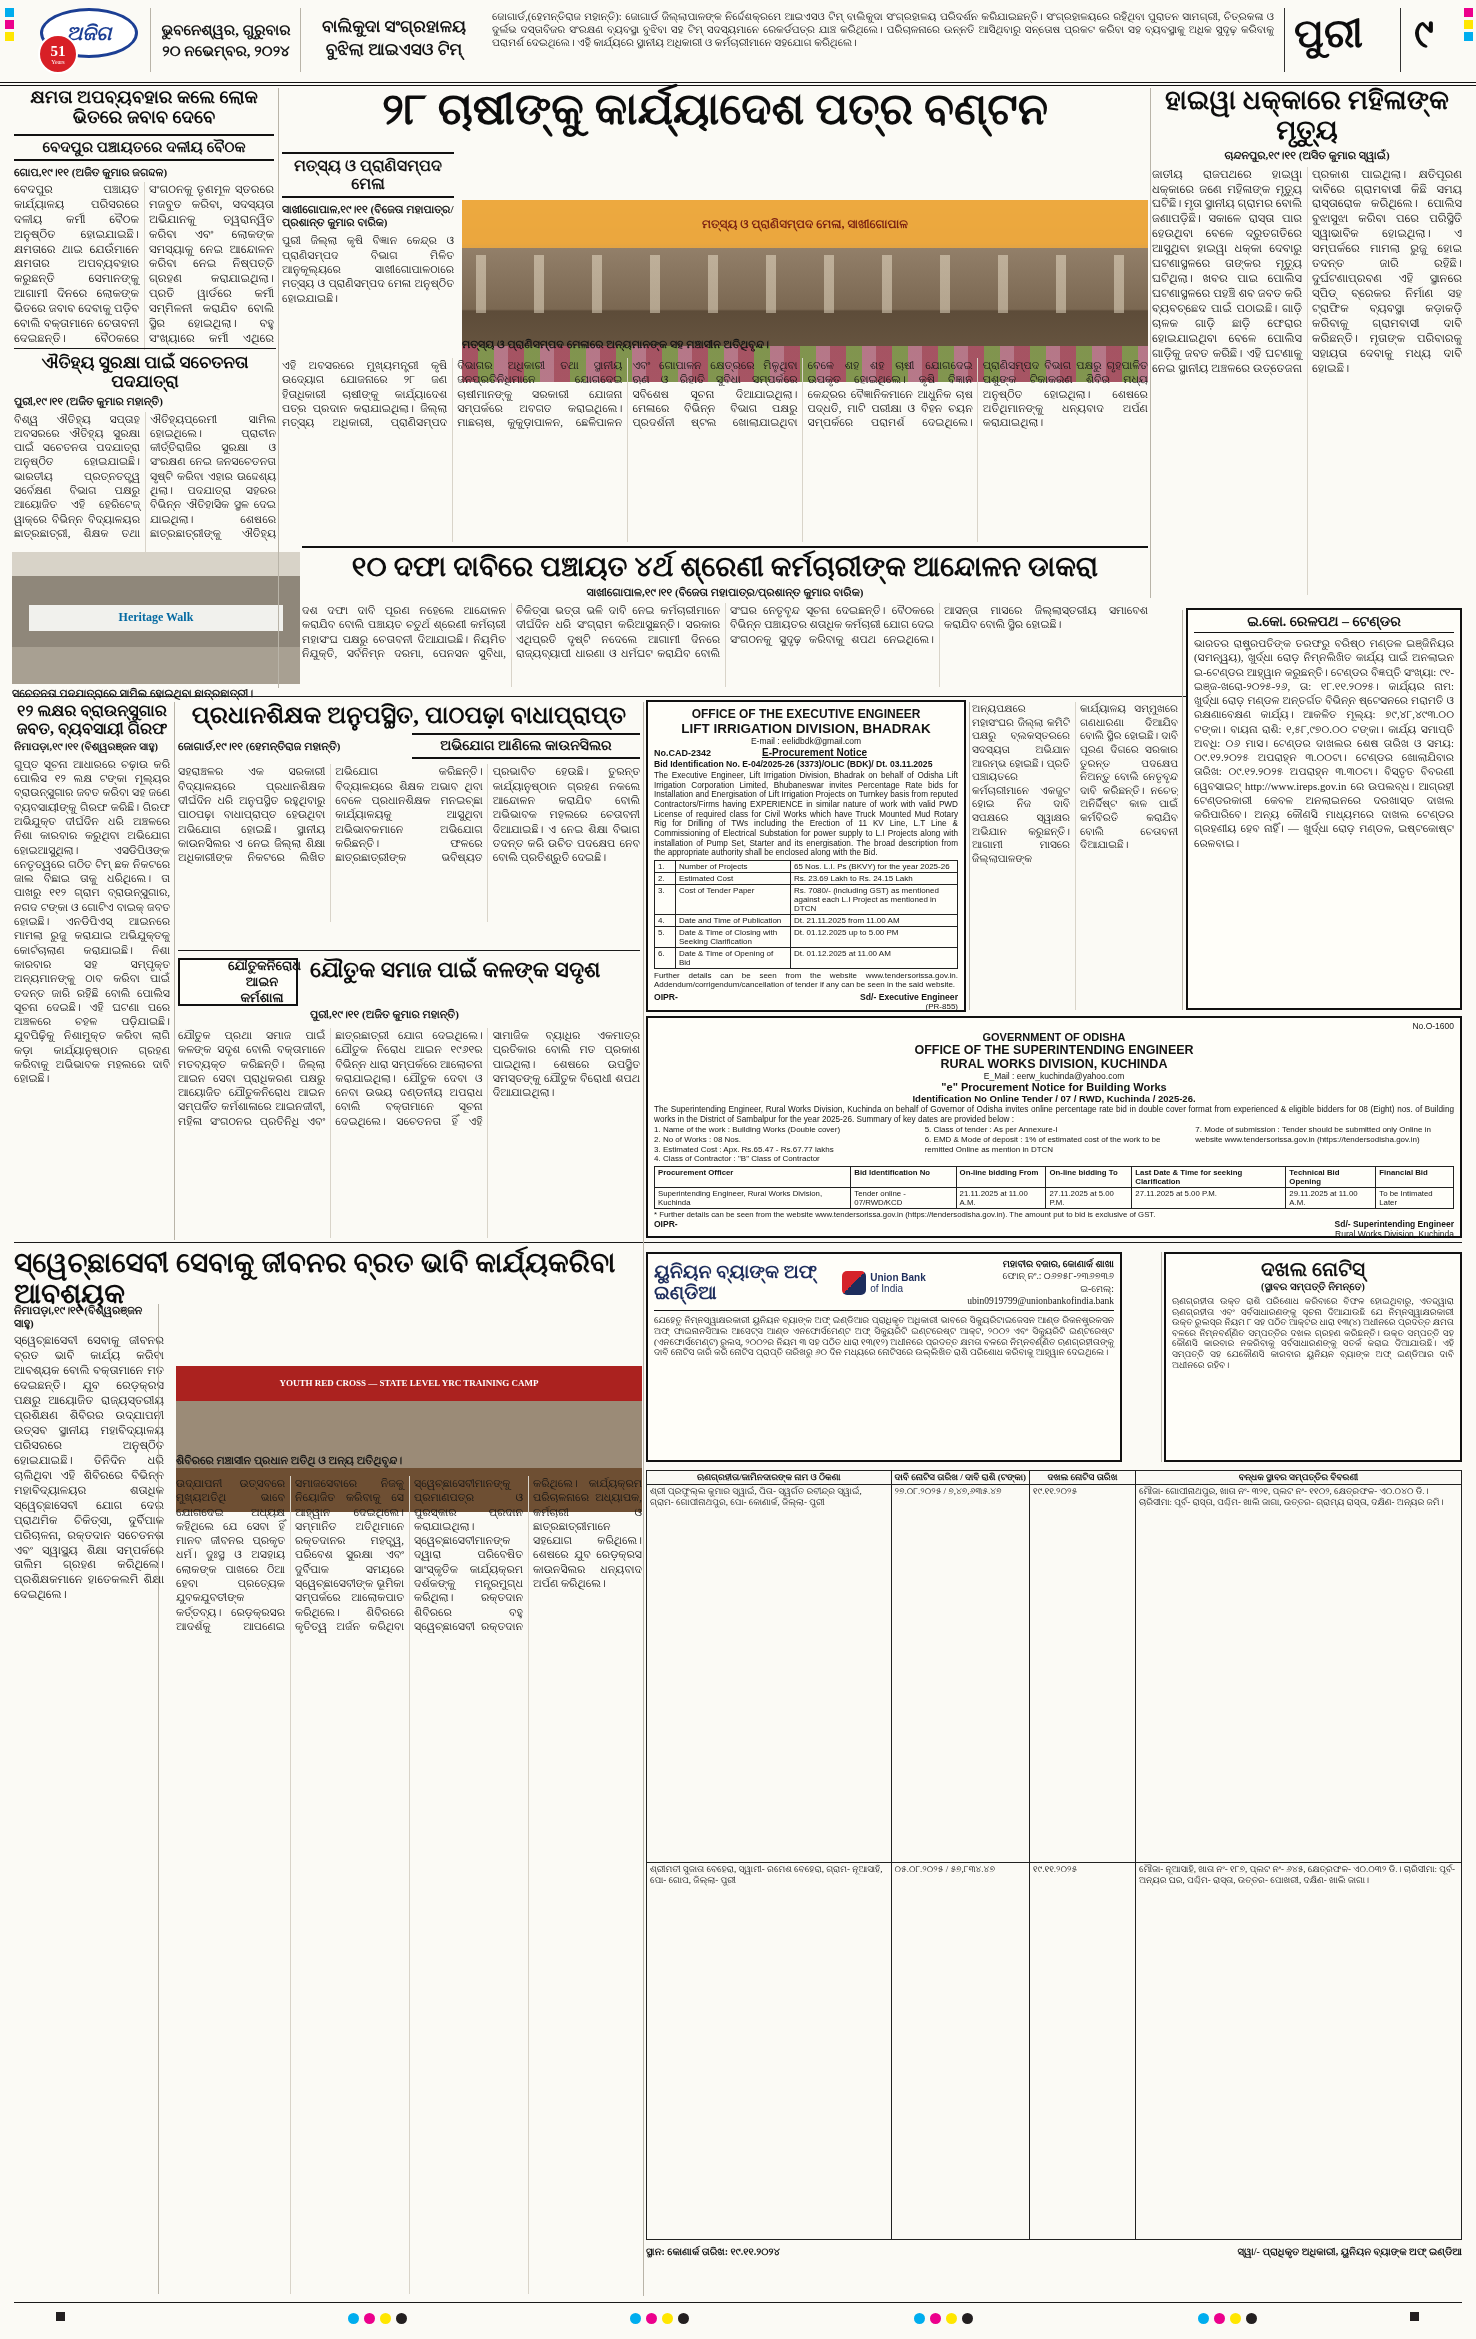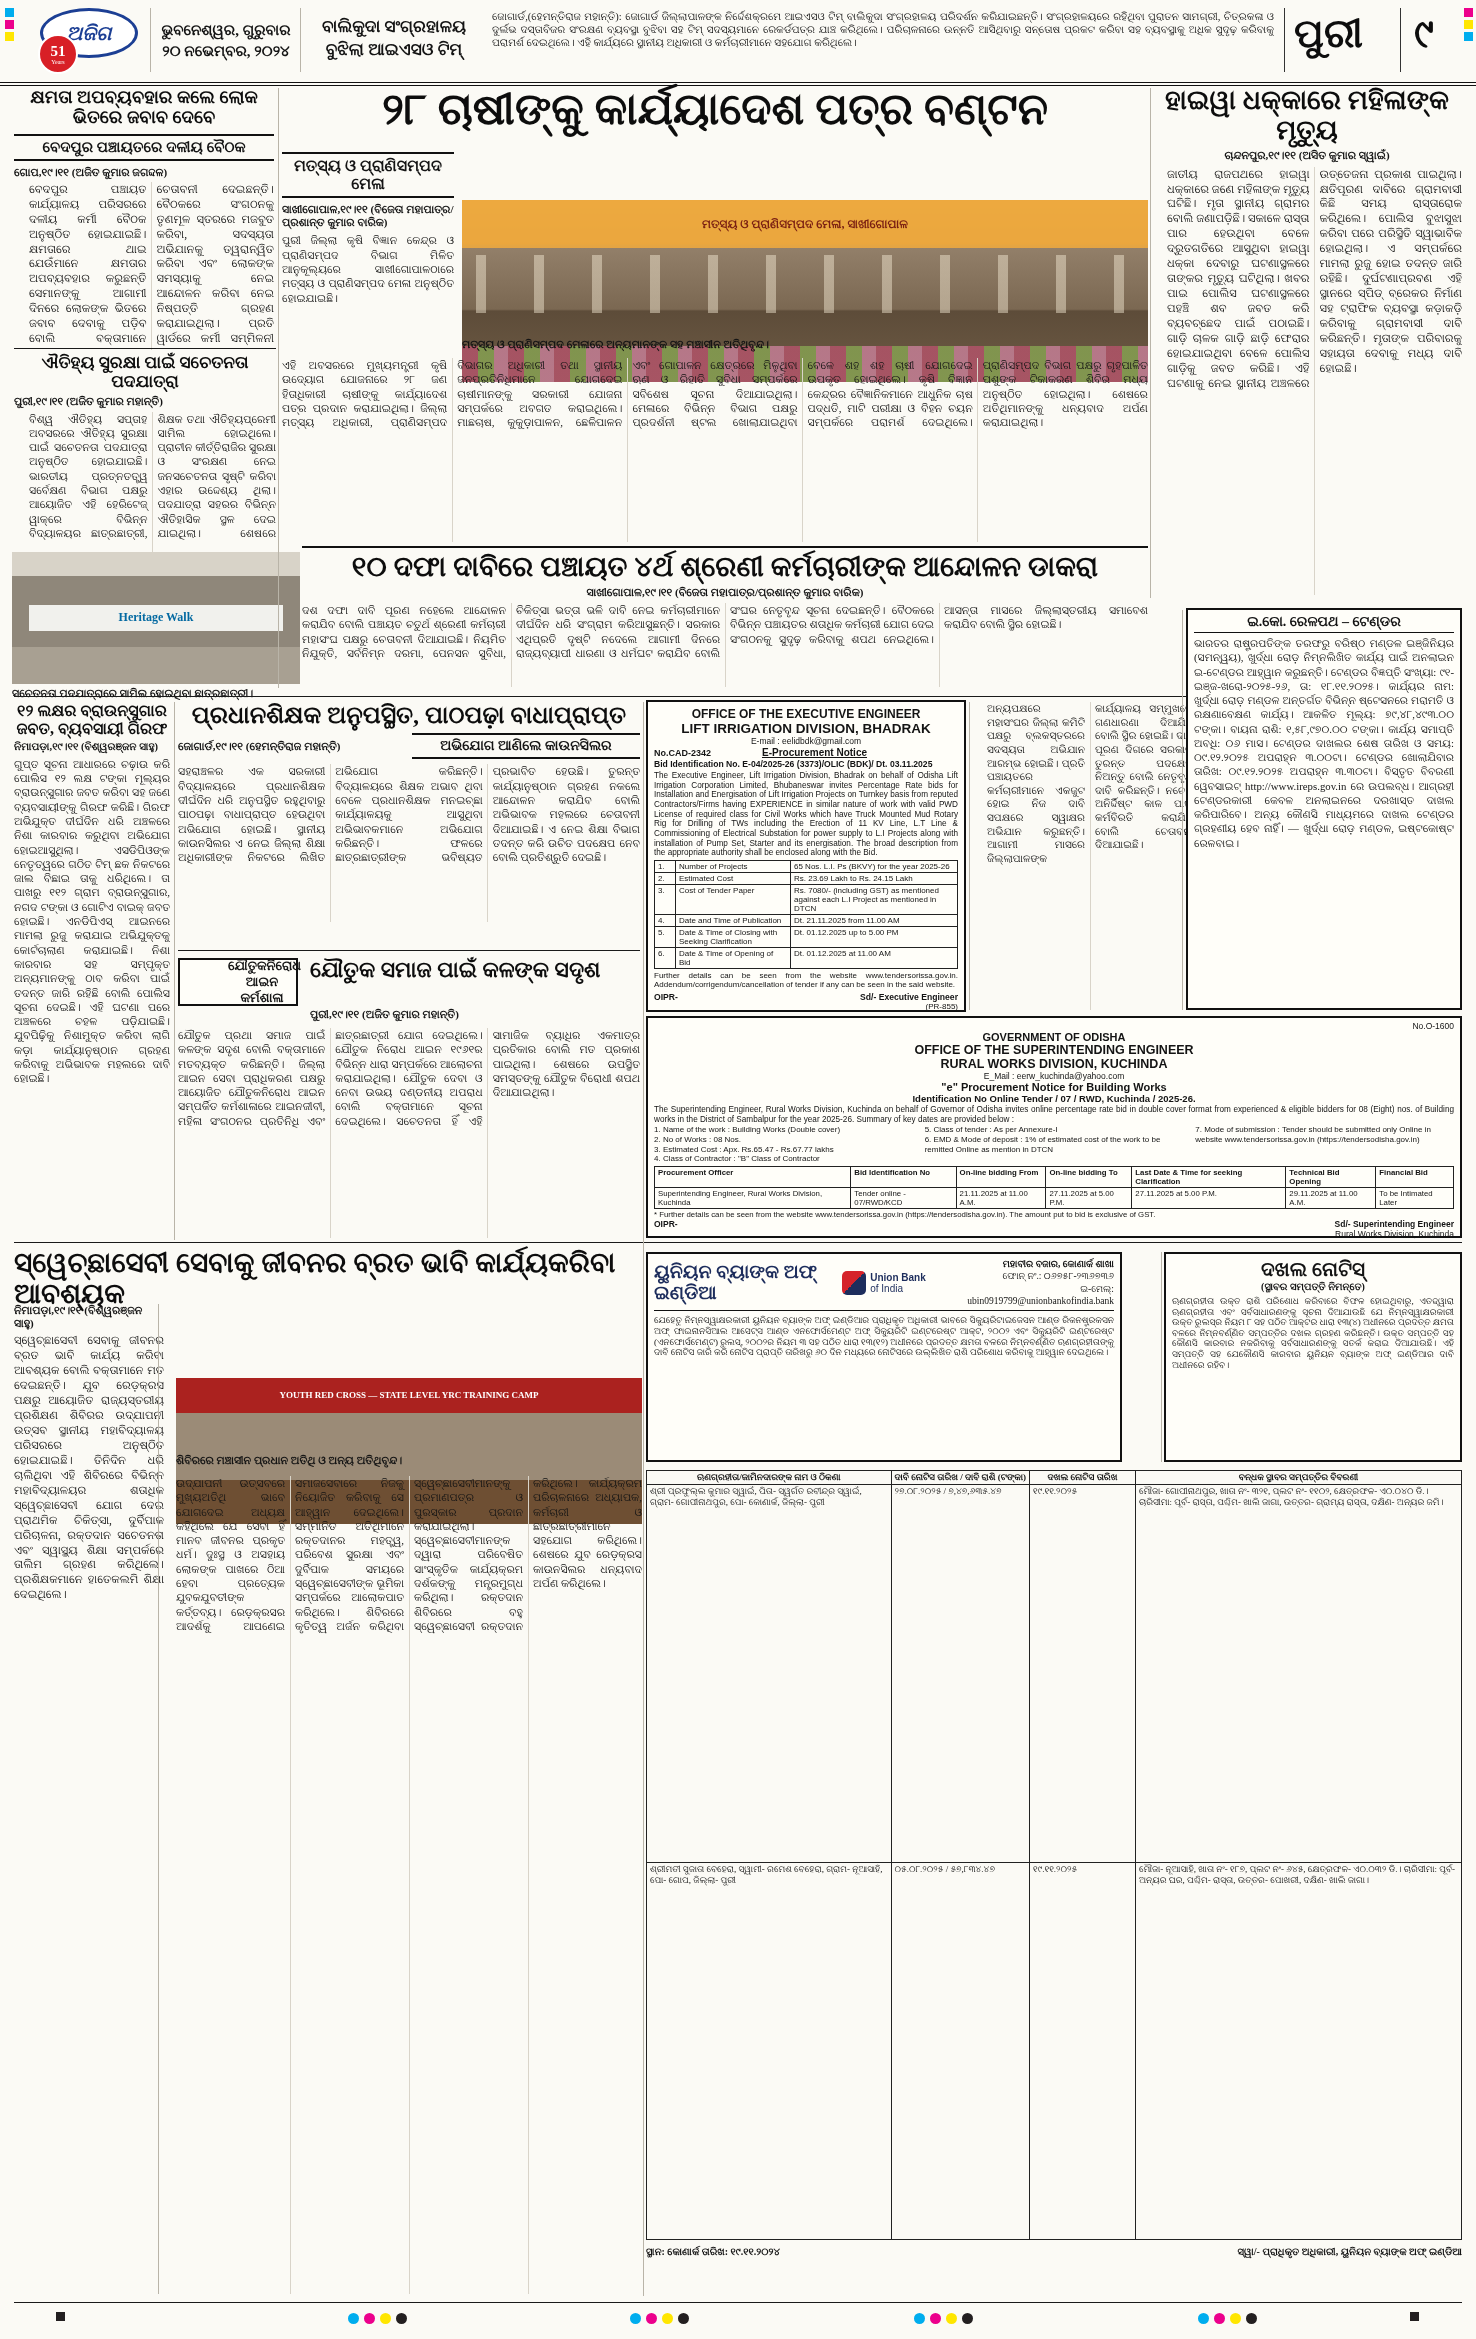--- a/index.html
+++ b/index.html
@@ -3,21 +3,21 @@
 <meta charset="utf-8">
 <style>
   html,body{margin:0;padding:0;background:#6b6b6b;}
   .page{position:relative;width:1476px;height:2339px;margin:0 auto;background:#fbfaf5;color:#141414;
         font-family:"Liberation Serif","DejaVu Serif",serif;overflow:hidden;}
   .abs{position:absolute;}
   .hl{font-weight:700;line-height:1.1;color:#0d0d0d;}
   .ctr{text-align:center;}
   .dl{font-weight:700;font-size:11px;line-height:1.2;}
   .body-txt{text-align:justify;font-size:12px;line-height:1.3;overflow:hidden;}
-  .cols2{column-count:2;column-gap:10px;column-rule:1px solid #d9d4c9;padding-left:15px;}
+  .cols2{column-count:2;column-gap:10px;column-rule:1px solid #d9d4c9;}
   .cols3{column-count:3;column-gap:10px;column-rule:1px solid #d9d4c9;}
   .cols4{column-count:4;column-gap:10px;column-rule:1px solid #d9d4c9;}
   .cols5{column-count:5;column-gap:10px;column-rule:1px solid #d9d4c9;}
   .vr{position:absolute;width:1px;background:#b9b4a8;}
   .hr{position:absolute;height:2px;background:#1a1a1a;}
   .box{border:2px solid #111;background:#fffef9;box-sizing:border-box;}
   .caption{font-size:11px;font-weight:700;line-height:1.2;}
   .subhead-box{border-top:2px solid #111;border-bottom:2px solid #111;font-weight:700;text-align:center;padding:3px 2px;}
   .ph{position:relative;overflow:hidden;background:#8e8274;}
   .ph .banner{position:absolute;left:0;right:0;top:0;display:flex;align-items:center;justify-content:center;font-weight:700;}
@@ -269,21 +269,21 @@
     </div>
   </section>
 
   <div class="hr" style="left:14px;top:1242px;width:1448px;height:1px;"></div>
   <section class="abs" style="left:14px;top:1248px;width:628px;height:1048px;">
     <h1 class="hl" style="margin:0;font-size:28px;">ସ୍ୱେଚ୍ଛାସେବୀ ସେବାକୁ ଜୀବନର ବ୍ରତ ଭାବି କାର୍ଯ୍ୟକରିବା ଆବଶ୍ୟକ</h1>
     <div class="abs" style="left:0;top:56px;width:150px;height:990px;">
       <div class="dl" style="margin-bottom:3px;">ନିମାପଡ଼ା,୧୯।୧୧ (ବିଶ୍ୱରଞ୍ଜନ ସାହୁ)</div>
       <div class="body-txt" style="font-size:11.5px;height:960px;">ସ୍ୱେଚ୍ଛାସେବୀ ସେବାକୁ ଜୀବନର ବ୍ରତ ଭାବି କାର୍ଯ୍ୟ କରିବା ଆବଶ୍ୟକ ବୋଲି ବକ୍ତାମାନେ ମତ ଦେଇଛନ୍ତି। ଯୁବ ରେଡ଼କ୍ରସ ପକ୍ଷରୁ ଆୟୋଜିତ ରାଜ୍ୟସ୍ତରୀୟ ପ୍ରଶିକ୍ଷଣ ଶିବିରର ଉଦ୍‌ଯାପନୀ ଉତ୍ସବ ସ୍ଥାନୀୟ ମହାବିଦ୍ୟାଳୟ ପରିସରରେ ଅନୁଷ୍ଠିତ ହୋଇଯାଇଛି। ତିନିଦିନ ଧରି ଚାଲିଥିବା ଏହି ଶିବିରରେ ବିଭିନ୍ନ ମହାବିଦ୍ୟାଳୟର ଶତାଧିକ ସ୍ୱେଚ୍ଛାସେବୀ ଯୋଗ ଦେଇ ପ୍ରାଥମିକ ଚିକିତ୍ସା, ଦୁର୍ବିପାକ ପରିଚାଳନା, ରକ୍ତଦାନ ସଚେତନତା ଏବଂ ସ୍ୱାସ୍ଥ୍ୟ ଶିକ୍ଷା ସମ୍ପର୍କରେ ତାଲିମ ଗ୍ରହଣ କରିଥିଲେ। ପ୍ରଶିକ୍ଷକମାନେ ହାତେକଲମି ଶିକ୍ଷା ଦେଇଥିଲେ।</div>
     </div>
-    <div class="abs ph ph-red" style="left:162px;top:68px;width:466px;height:146px;">
+    <div class="abs ph ph-red" style="left:162px;top:56px;width:466px;height:146px;">
       <div class="banner" style="height:24%;color:#fff;font-size:9px;background:rgba(160,20,20,.55);">YOUTH RED CROSS — STATE LEVEL YRC TRAINING CAMP</div>
     </div>
     <div class="abs caption" style="left:162px;top:206px;width:466px;">ଶିବିରରେ ମଞ୍ଚାସୀନ ପ୍ରଧାନ ଅତିଥି ଓ ଅନ୍ୟ ଅତିଥିବୃନ୍ଦ।</div>
     <div class="abs body-txt cols4" style="left:162px;top:228px;width:466px;height:818px;font-size:11px;">ଉଦ୍‌ଯାପନୀ ଉତ୍ସବରେ ମୁଖ୍ୟଅତିଥି ଭାବେ ଯୋଗଦେଇ ଅଧ୍ୟକ୍ଷ କହିଥିଲେ ଯେ ସେବା ହିଁ ମାନବ ଜୀବନର ପ୍ରକୃତ ଧର୍ମ। ଦୁଃସ୍ଥ ଓ ଅସହାୟ ଲୋକଙ୍କ ପାଖରେ ଠିଆ ହେବା ପ୍ରତ୍ୟେକ ଯୁବକଯୁବତୀଙ୍କ କର୍ତ୍ତବ୍ୟ। ରେଡ଼କ୍ରସର ଆଦର୍ଶକୁ ଆପଣେଇ ସମାଜସେବାରେ ନିଜକୁ ନିୟୋଜିତ କରିବାକୁ ସେ ଆହ୍ୱାନ ଦେଇଥିଲେ। ସମ୍ମାନିତ ଅତିଥିମାନେ ରକ୍ତଦାନର ମହତ୍ତ୍ୱ, ପରିବେଶ ସୁରକ୍ଷା ଏବଂ ଦୁର୍ବିପାକ ସମୟରେ ସ୍ୱେଚ୍ଛାସେବୀଙ୍କ ଭୂମିକା ସମ୍ପର୍କରେ ଆଲୋକପାତ କରିଥିଲେ। ଶିବିରରେ କୃତିତ୍ୱ ଅର୍ଜନ କରିଥିବା ସ୍ୱେଚ୍ଛାସେବୀମାନଙ୍କୁ ପ୍ରମାଣପତ୍ର ଓ ପୁରସ୍କାର ପ୍ରଦାନ କରାଯାଇଥିଲା। ସ୍ୱେଚ୍ଛାସେବୀମାନଙ୍କ ଦ୍ୱାରା ପରିବେଷିତ ସାଂସ୍କୃତିକ କାର୍ଯ୍ୟକ୍ରମ ଦର୍ଶକଙ୍କୁ ମନ୍ତ୍ରମୁଗ୍ଧ କରିଥିଲା। ରକ୍ତଦାନ ଶିବିରରେ ବହୁ ସ୍ୱେଚ୍ଛାସେବୀ ରକ୍ତଦାନ କରିଥିଲେ। କାର୍ଯ୍ୟକ୍ରମ ପରିଚାଳନାରେ ଅଧ୍ୟାପକ, କର୍ମଚାରୀ ଓ ଛାତ୍ରଛାତ୍ରୀମାନେ ସହଯୋଗ କରିଥିଲେ। ଶେଷରେ ଯୁବ ରେଡ଼କ୍ରସ କାଉନସିଲର ଧନ୍ୟବାଦ ଅର୍ପଣ କରିଥିଲେ।</div>
   </section>
 
   <section class="abs box" style="left:646px;top:1252px;width:476px;height:210px;padding:4px 6px;">
     <div style="display:flex;align-items:center;gap:8px;border-bottom:1.5px solid #111;padding-bottom:3px;">
       <div style="font-weight:700;font-size:19px;color:#1d2d5c;line-height:1.1;flex:1;">ୟୁନିୟନ ବ୍ୟାଙ୍କ ଅଫ୍ ଇଣ୍ଡିଆ</div>
       <div style="display:flex;align-items:center;gap:4px;">

